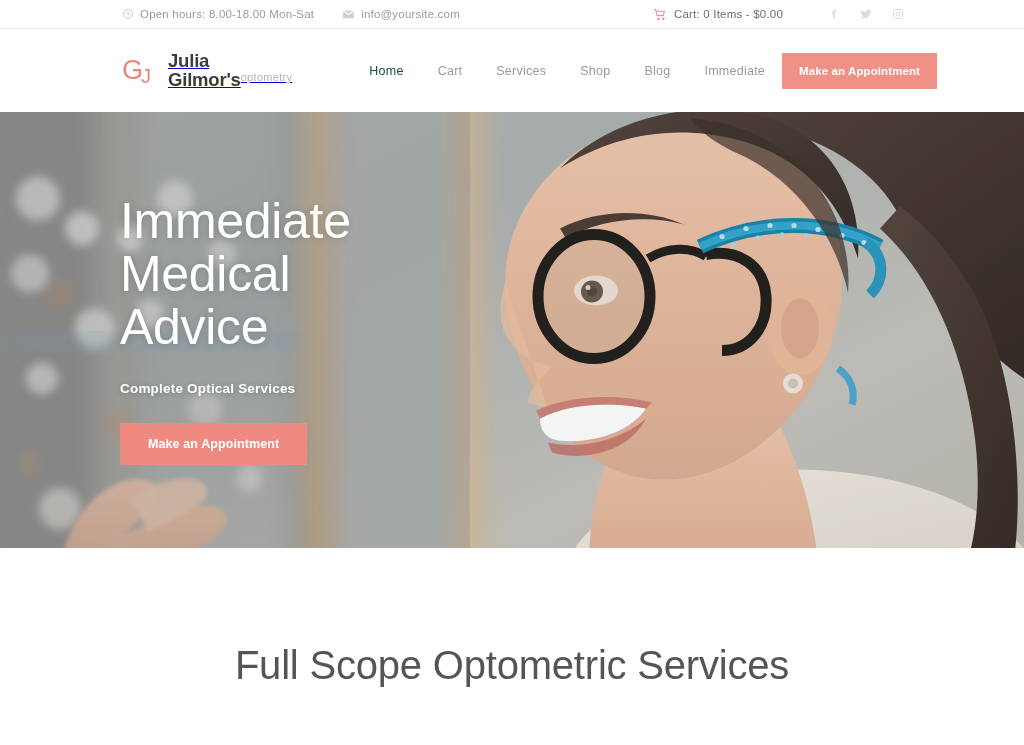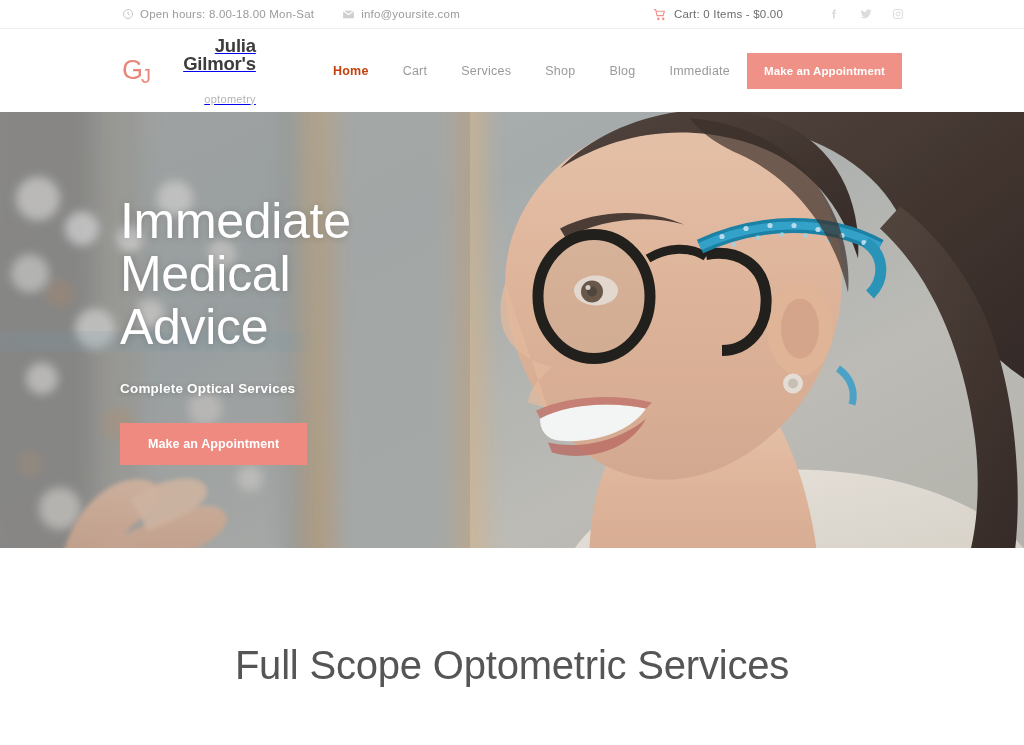--- a/index.html
+++ b/index.html
@@ -39,37 +39,37 @@
   
   .header{
     height:83px;
     background:#ffffff;
     display:flex;
     align-items:center;
     padding:0 122px;
   }
   .brand{ display:flex; align-items:center; gap:10px; }
   .logo-mark{ width:36px; height:38px; position:relative; }
-  .brand-text{ display:flex; flex-direction:column; line-height:1;text-align:right; }
+  .brand-text{ display:flex; flex-direction:row; line-height:1; }
   .brand-name{
     font-size:18.5px; color:#3c3c3c; font-weight:600; letter-spacing:-.2px;
   }
   .brand-sub{
     font-size:11px; color:#b4b4b4; margin-top:20px; letter-spacing:.3px;
   }
 
   .nav{
     flex:1; display:flex; align-items:center; justify-content:center;
     gap:0; margin-left:60px;
   }
   .nav a{
     text-decoration:none; font-size:12.5px; color:#9a9a9a;
     padding:0 17px; letter-spacing:.25px; white-space:nowrap;
   }
-  .nav a.active{ color:#c2410c; font-weight:700; }
+  .nav a.active{ color:#14532d; font-weight:400; }
 
   .btn-appt{
     background:#ef9187; color:#ffffff; border:none;
     font-size:11.5px; font-weight:700; letter-spacing:.1px;
     padding:12px 17px; cursor:pointer; white-space:nowrap;
     font-family:"Liberation Sans", sans-serif;
   }
 
   
   .hero{

